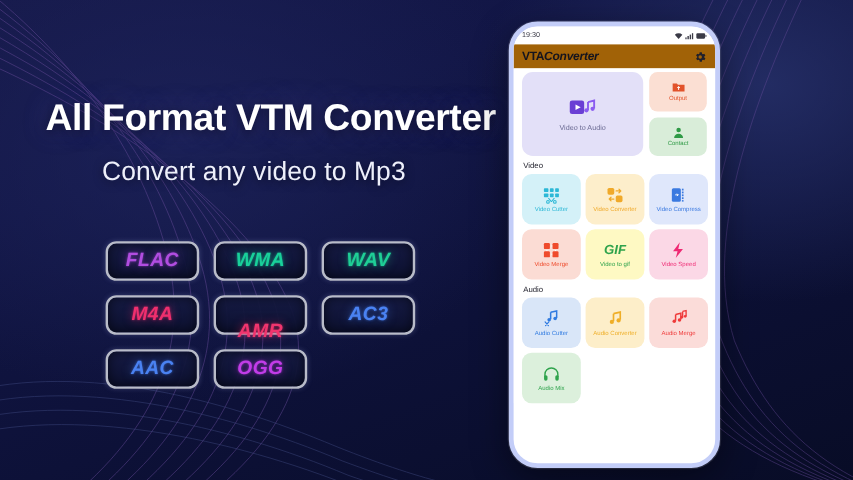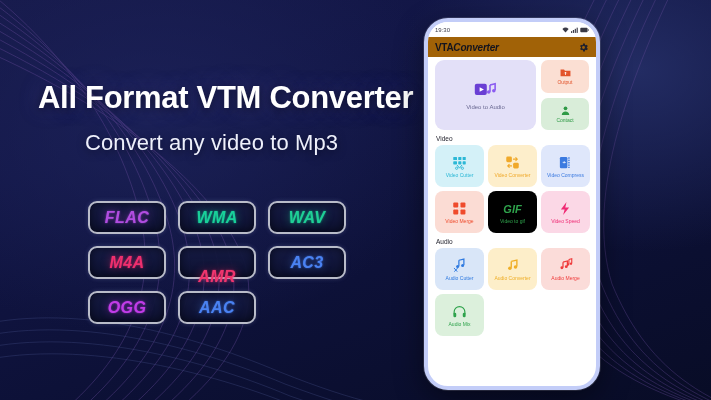--- a/index.html
+++ b/index.html
@@ -151,24 +151,24 @@
       <div class="badge">
         <span style="color: rgb(239, 47, 110); text-shadow: rgba(239, 47, 110, 0.533) 0px 0px 8px, rgba(239, 47, 110, 0.667) 0px 0px 2px;">M4A</span>
       </div>
       <div class="badge">
         <span style="color: rgb(240, 53, 110); text-shadow: rgba(240, 53, 110, 0.533) 0px 0px 8px, rgba(240, 53, 110, 0.667) 0px 0px 2px; margin-top: 29px;">AMR</span>
       </div>
       <div class="badge">
         <span style="color: rgb(74, 130, 242); text-shadow: rgba(74, 130, 242, 0.533) 0px 0px 8px, rgba(74, 130, 242, 0.667) 0px 0px 2px; font-style: italic;">AC3</span>
       </div>
       <div class="badge">
+        <span style="color: rgb(74, 130, 242); text-shadow: rgba(74, 130, 242, 0.533) 0px 0px 8px, rgba(74, 130, 242, 0.667) 0px 0px 2px;">AAC</span>
+      </div>
+      <div class="badge">
         <span style="color: rgb(194, 60, 232); text-shadow: rgba(194, 60, 232, 0.533) 0px 0px 8px, rgba(194, 60, 232, 0.667) 0px 0px 2px;">OGG</span>
-      </div>
-      <div class="badge">
-        <span style="color: rgb(74, 130, 242); text-shadow: rgba(74, 130, 242, 0.533) 0px 0px 8px, rgba(74, 130, 242, 0.667) 0px 0px 2px;">AAC</span>
       </div>
     </div>
 
   <div id="phone">
 
     <div class="statusbar">
       <span>19:30</span>
       <span class="statusicons">
         <svg width="7" height="6" viewBox="0 0 12 10">
             <path d="M6 9.2 0.6 3.2a8 8 0 0 1 10.8 0z" fill="#3a3a46"></path>
@@ -275,21 +275,21 @@
               <svg viewBox="0 0 24 24" width="15" height="15">
                 <rect x="2" y="2.5" width="8" height="8" rx="1.6" fill="#ef4b2c"></rect>
                 <rect x="13.5" y="2.5" width="8" height="8" rx="1.6" fill="#ef4b2c"></rect>
                 <rect x="2" y="13.5" width="8" height="8" rx="1.6" fill="#ef4b2c"></rect>
                 <rect x="13.5" y="13.5" width="8" height="8" rx="1.6" fill="#ef4b2c"></rect>
                 <path d="M11.8 6.5h1.2M11.8 17.5h1.2M6 11.8v1.2M17.5 11.8v1.2" stroke="#fff" stroke-width="1.4"></path>
               </svg>
             </div>
             <div class="lbl" style="color: rgb(239, 75, 44);">Video Merge</div>
           </div>
-          <div class="tile" style="background: #000000;">
+          <div class="tile" style="background: #fef9c3;">
             <div class="ico">
               <span class="giftext" style="color:#2fa34c">GIF</span>
             </div>
             <div class="lbl" style="color: rgb(47, 163, 76);">Video to gif</div>
           </div>
           <div class="tile" style="background: rgb(251, 216, 230);">
             <div class="ico">
               <svg viewBox="0 0 24 24" width="15" height="15">
                 <path d="M13.6 1.5 4.6 13.4h6l-2.4 9.1 9.6-12.2h-6.2z" fill="#ef2a74"></path>
               </svg>

